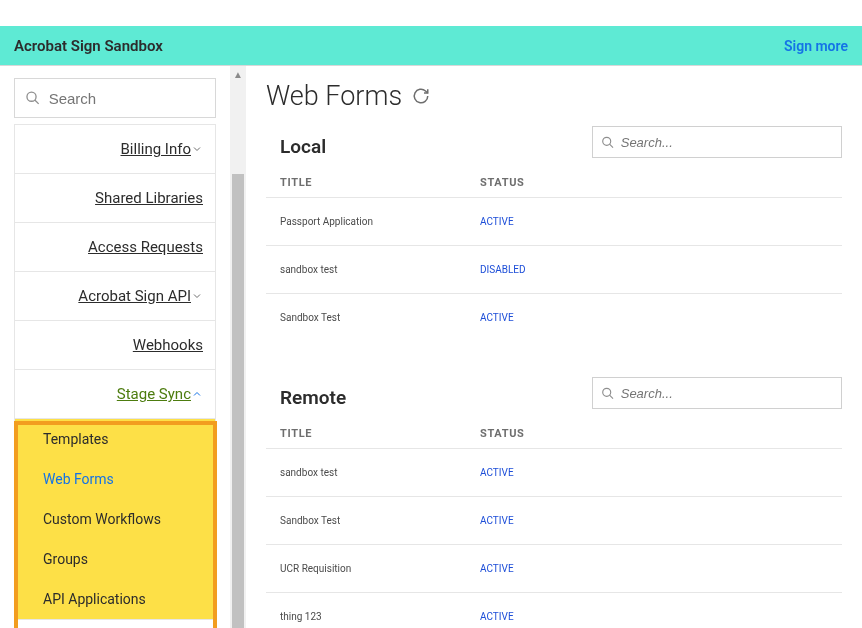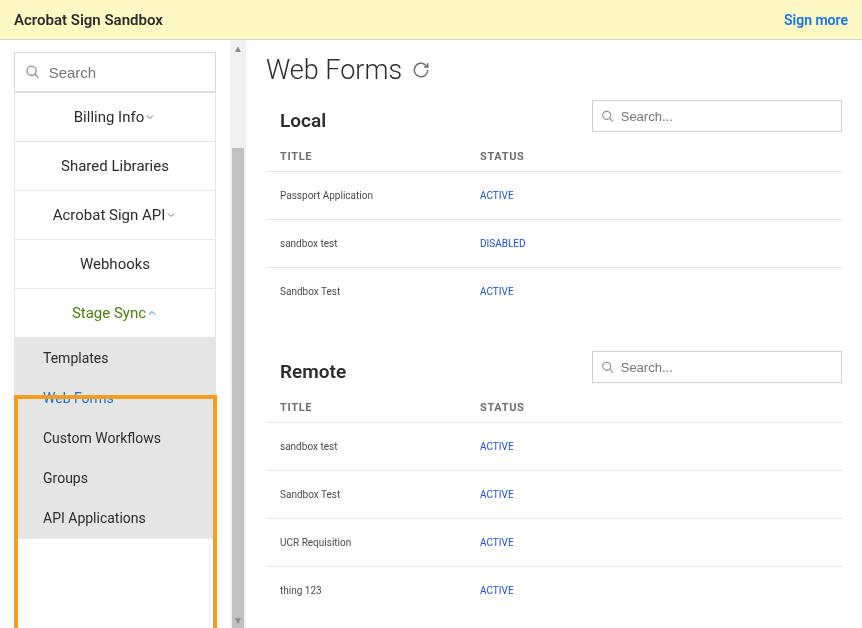--- a/index.html
+++ b/index.html
@@ -1,58 +1,58 @@
 <!DOCTYPE html>
 <html><head>
   <meta charset="utf-8">
   <style>
     * { box-sizing: border-box; margin: 0; padding: 0; }
     body { font-family: -apple-system, BlinkMacSystemFont, "Segoe UI", Roboto, sans-serif; font-size: 14px; color: #2c2c2c; background: #fff; width: 862px; height: 628px; overflow: hidden; position: relative; }
     
-    .topbar { background: #fef9c3; height: 40px; display: flex; align-items: center; justify-content: space-between; padding: 0 14px; border-bottom: 1px solid #d8d8d8; }
+    .topbar { background: #5eead4; height: 40px; display: flex; align-items: center; justify-content: space-between; padding: 0 14px; border-bottom: 1px solid #d8d8d8; margin-top: 26px; }
     .topbar-title { font-weight: 600; font-size: 15px; color: #2c2c2c; }
     .learn-more { color: #1473e6; font-weight: 600; font-size: 14px; cursor: pointer; }
     
     .body-wrap { display: flex; height: 588px; }
     
     .sidebar-col { width: 230px; position: relative; padding: 12px 0 0 14px; }
     
-    .search-box { display: flex; align-items: center; border: 1px solid #d8d8d8; height: 40px; padding: 0 10px; margin-right: 14px; }
+    .search-box { display: flex; align-items: center; border: 1px solid #d8d8d8; height: 40px; padding: 0 10px; margin-right: 14px; margin-bottom: 6px; }
     .search-box .icn { width: 18px; height: 18px; margin-right: 8px; }
     .search-box input { border: none; outline: none; font-size: 15px; color: #888; width: 100%; background: transparent; }
     
     .nav-list { border: 1px solid #e6e6e6; margin-right: 14px; }
-    .nav-item { display: flex; align-items: center; justify-content: center; height: 49px; padding: 0 12px; border-bottom: 1px solid #e6e6e6; cursor: pointer; background: #fff; font-size: 15px; }
+    .nav-item { display: flex; align-items: center; justify-content: flex-end; height: 49px; padding: 0 12px; border-bottom: 1px solid #e6e6e6; cursor: pointer; background: #fff; font-size: 15px; text-decoration: underline; }
     .nav-item:last-child { border-bottom: none; }
     .nav-item .chev { width: 12px; height: 12px; color: #6e6e6e; }
     .nav-item.stage-sync { color: #4d7c0f; }
     .nav-item.stage-sync .chev { color: #1473e6; }
     
-    .subnav { background: #e5e5e5; }
+    .subnav { background: #fde047; }
     .subnav-item { height: 40px; display: flex; align-items: center; padding: 0 12px 0 28px; font-size: 14px; cursor: pointer; }
     .subnav-item.active { color: #1473e6; }
     
     .highlight-box { position: absolute; border: 4px solid #f29d1f; left: 14px; width: 203px; top: 355px; height: 250px; pointer-events: none; }
     
     .scroll-gutter { width: 16px; background: #f1f1f1; position: relative; }
     .scroll-thumb { position: absolute; left: 2px; right: 2px; top: 108px; height: 490px; background: #c1c1c1; }
     .scroll-arrow-up { position: absolute; left:0; right:0; top:0; height:16px; display:flex; align-items:center; justify-content:center; color:#8a8a8a; font-size:10px; }
     .scroll-arrow-dn { position: absolute; left:0; right:0; bottom:0; height:16px; display:flex; align-items:center; justify-content:center; color:#8a8a8a; font-size:10px; }
     
     .main { flex: 1; padding: 14px 20px 0 20px; overflow: hidden; }
     .page-title-row { display: flex; align-items: center; margin-bottom: 14px; }
     .page-title { font-size: 27px; font-weight: 300; color: #2c2c2c; margin-right: 10px; }
     .refresh-icn { width: 18px; height: 18px; color: #6e6e6e; cursor: pointer; }
     
     .section { margin-bottom: 36px; }
     .section-hdr { display: flex; align-items: flex-end; justify-content: space-between; margin-bottom: 10px; padding-left: 14px; }
     .section-title { font-size: 19px; font-weight: 600; color: #2c2c2c; }
     .section-search { display: flex; align-items: center; border: 1px solid #d0d0d0; height: 32px; width: 250px; padding: 0 8px; }
     .section-search .icn { width: 15px; height: 15px; margin-right: 6px; color: #8e8e8e; }
-    .section-search input { border: none; outline: none; font-size: 13px; color: #8e8e8e; width: 100%; }
+    .section-search input { border: none; outline: none; font-size: 13px; font-style: italic; color: #8e8e8e; width: 100%; }
     
     .tbl { width: 100%; }
     .tbl-hdr { display: flex; padding: 8px 14px; }
     .tbl-hdr div { font-size: 11px; font-weight: 700; letter-spacing: 0.06em; color: #6e6e6e; }
     .col-title { width: 200px; }
     .col-status { flex: 1; }
     .tbl-row { display: flex; padding: 18px 14px; border-top: 1px solid #e6e6e6; font-size: 10px; }
     .tbl-row .col-title { color: #4b4b4b; }
     .tbl-row .col-status { color: #1d4ed8; }
     
@@ -78,20 +78,23 @@
 
     <div class="nav-list">
       <div class="nav-item">
         <span>Billing Info</span>
         <svg class="chev" viewBox="0 0 24 24" fill="none" stroke="currentColor" stroke-width="2">
             <polyline points="6 9 12 15 18 9"></polyline>
           </svg>
       </div>
       <div class="nav-item">
         <span>Shared Libraries</span>
+      </div>
+      <div class="nav-item">
+        <span>Access Requests</span>
       </div>
       <div class="nav-item">
         <span>Acrobat Sign API</span>
         <svg class="chev" viewBox="0 0 24 24" fill="none" stroke="currentColor" stroke-width="2">
             <polyline points="6 9 12 15 18 9"></polyline>
           </svg>
       </div>
       <div class="nav-item">
         <span>Webhooks</span>
       </div>

